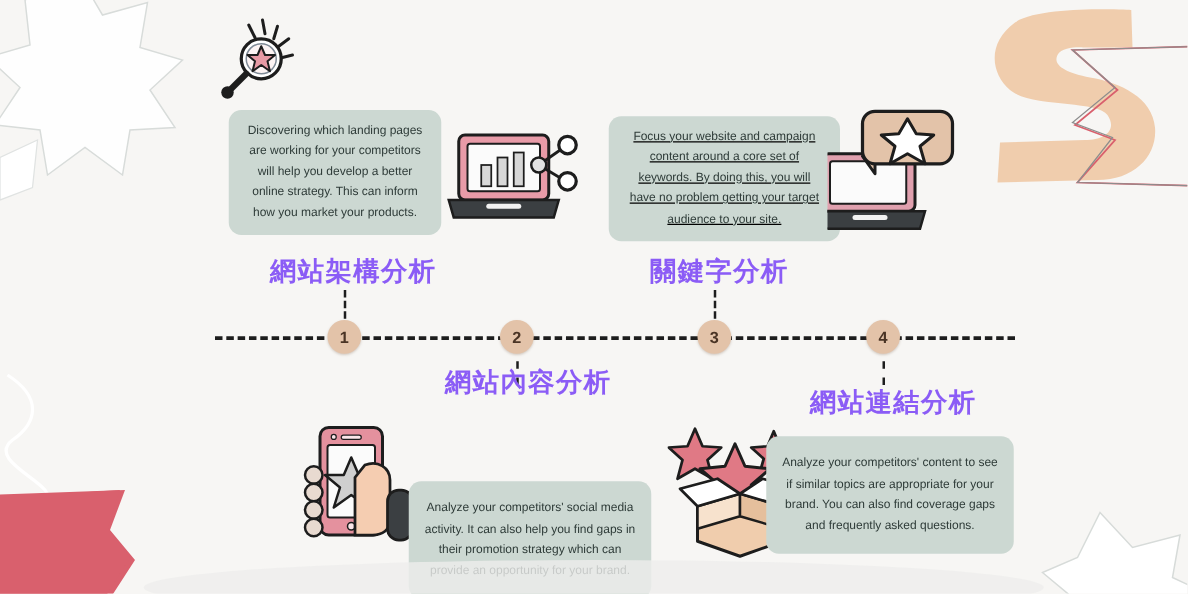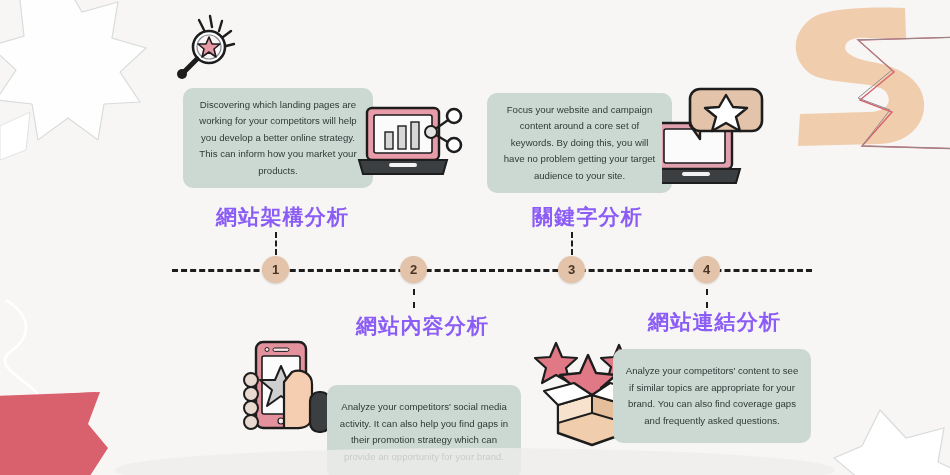--- a/index.html
+++ b/index.html
@@ -66,44 +66,44 @@
     justify-content: center;
   }
   .text-card p {
     margin: 0;
     font-size: 9.6px;
     line-height: 1.72;
     color: #2e3b38;
     text-align: center;
     padding: 0 12px;
   }
-  #card-1 { left: 183px; top: 88px;  width: 190px; height: 100px; }
-  #card-2 { left: 487px; top: 93px;  width: 185px; height: 100px; }
+  #card-1 { left: 183px; top: 88px;  width: 170px; height: 100px; }
+  #card-2 { left: 487px; top: 93px;  width: 185px; height: 100px; text-decoration: underline; }
   #card-3 { left: 327px; top: 349px; width: 194px; height: 94px; margin-top: 36px; }
   #card-4 { left: 613px; top: 349px; width: 198px; height: 94px; align-items: center; }
 
   
   .illus { position: absolute; }
   #illus-1 { left: 355px; top: 100px;  width: 120px; height: 92px; }
   #illus-2 { left: 662px; top: 83px;   width: 126px; height: 110px; }
   #illus-3 { left: 240px; top: 338px;  width: 102px; height: 112px; }
   #illus-4 { left: 534px; top: 333px;  width: 118px; height: 114px; }
 
   
   .step-heading {
     position: absolute;
     font-size: 21px;
     font-weight: bold;
     color: #8b5cf6;
     letter-spacing: 1.2px;
     white-space: nowrap;
   }
   #heading-1 { left: 216px; top: 203px; }
-  #heading-2 { left: 520px; top: 203px; margin-left: 12px; }
-  #heading-3 { left: 356px; top: 312px; }
+  #heading-2 { left: 520px; top: 203px; }
+  #heading-3 { left: 356px; top: 292px; }
   #heading-4 { left: 648px; top: 308px; }
 
   
   #timeline {
     position: absolute;
     left: 0;
     top: 256px;
     width: 950px;
     height: 32px;
   }

